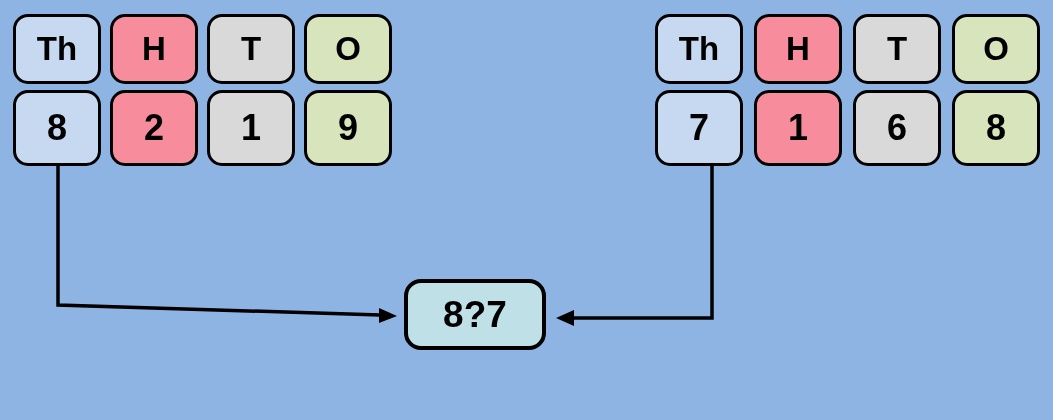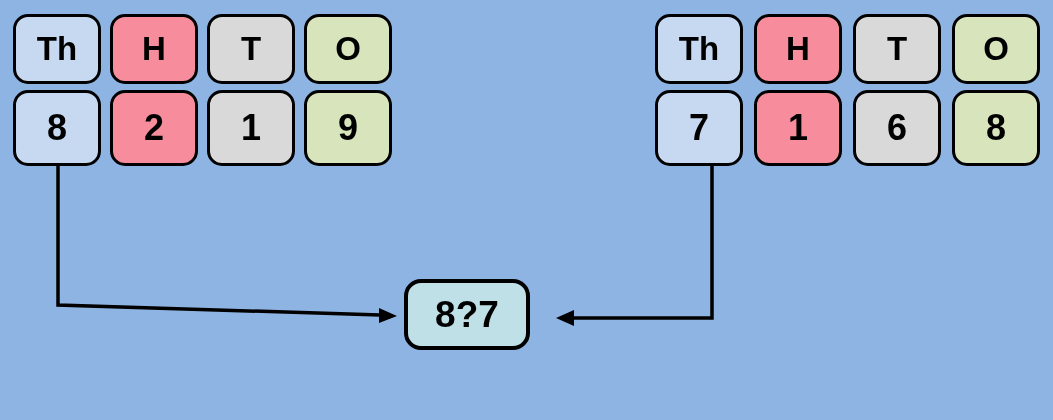--- a/index.html
+++ b/index.html
@@ -37,21 +37,21 @@
   .cell.header { font-size: 33px; }
   .cell.digit  { font-size: 36px; }
   .col-th { background: var(--thousands, #c6d9f1); }
   .col-h  { background: var(--hundreds,  #f78d9c); }
   .col-t  { background: var(--tens,      #d9d9d9); }
   .col-o  { background: var(--ones,      #d7e4bc); }
   #compare-box {
     position: absolute;
     left: 404px;
     top: 279px;
-    width: 126px;
+    width: 142px;
     height: 71px;
     background: var(--compare-box, #c0e0e8);
     border: 4px solid var(--border, #000);
     border-radius: 17px;
     display: flex;
     align-items: center;
     justify-content: center;
     font-weight: bold;
     font-size: 37px;
     box-sizing: border-box;

